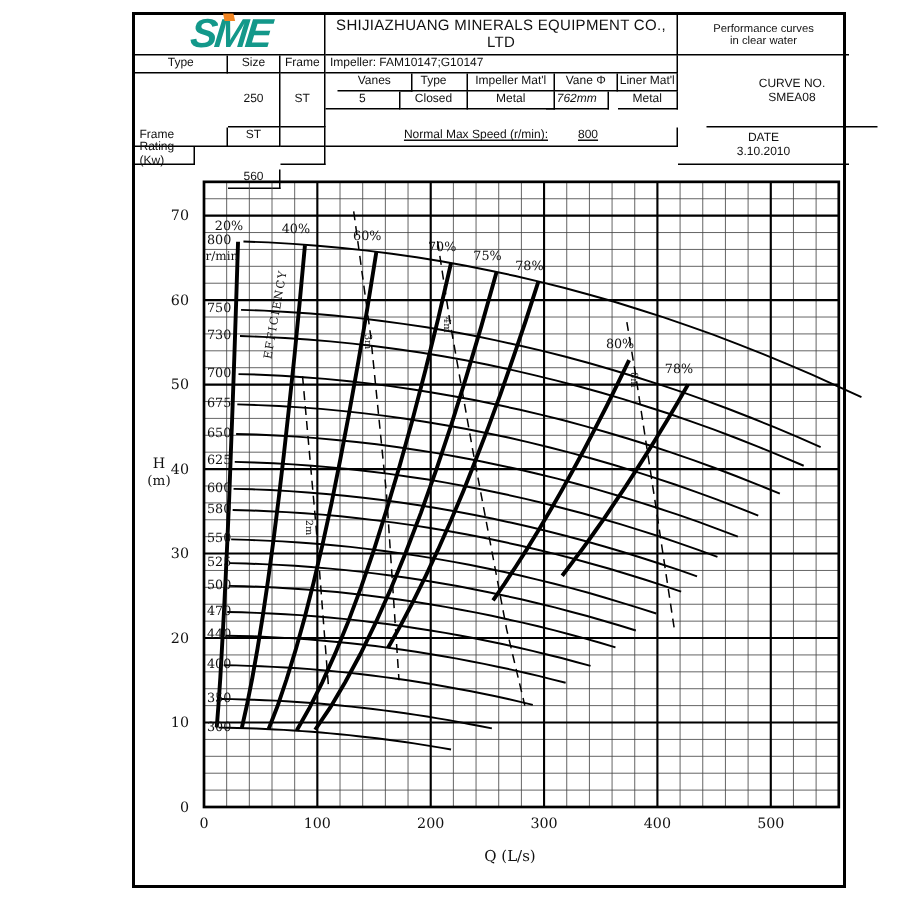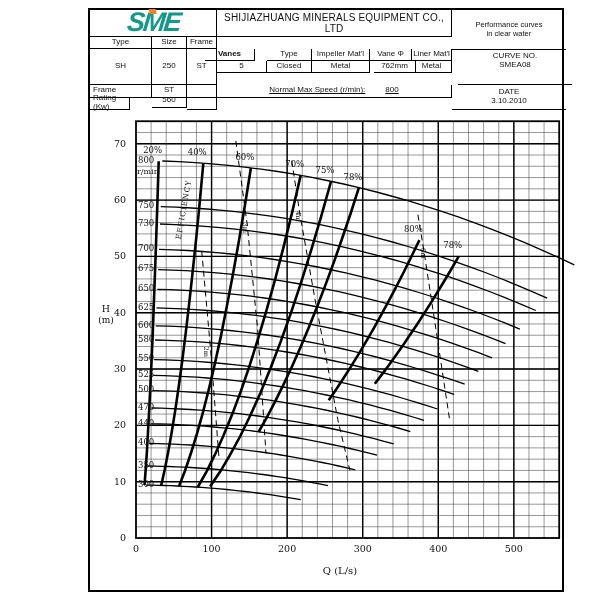--- a/index.html
+++ b/index.html
@@ -25,59 +25,59 @@
 <div id="page">
   <div id="sheet">
 
     <div class="cell" style="left:0;top:0;width:127px;height:27px;">
       <div class="logo-wrap">
         <span>SME</span>
         <span class="logo-accent"></span>
       </div>
     </div>
     <div class="cell company" style="left:127px;top:0;width:235px;height:27px;">SHIJIAZHUANG MINERALS EQUIPMENT CO., LTD</div>
-    <div class="cell col nr small" style="left:362px;top:0;width:114px;height:40px;">
+    <div class="cell col nr small" style="left:362px;top:0;width:114px;height:27px;">
       <span>Performance curves</span>
       <span>in clear water</span>
     </div>
 
     <div class="cell" style="left:0;top:27px;width:62px;height:12px;">Type</div>
     <div class="cell" style="left:62px;top:27px;width:35px;height:12px;">Size</div>
     <div class="cell" style="left:97px;top:27px;width:30px;height:12px;">Frame</div>
-
-    <div class="cell" style="left:0;top:39px;width:62px;height:36px;">SH</div>
+    <div class="cell left" style="left:127px;top:27px;width:235px;height:12px;">Impeller: FAM10147;G10147</div>
+
     <div class="cell" style="left:62px;top:39px;width:35px;height:36px;">250</div>
     <div class="cell" style="left:97px;top:39px;width:30px;height:36px;">ST</div>
 
-    <div class="cell" style="left:115px;top:39px;width:50px;height:12px;font-weight:bold;">Vanes</div>
+    <div class="cell" style="left:135px;top:39px;width:50px;height:12px;">Vanes</div>
     <div class="cell" style="left:177px;top:39px;width:45px;height:12px;">Type</div>
     <div class="cell" style="left:222px;top:39px;width:58px;height:12px;">Impeller Mat'l</div>
     <div class="cell" style="left:280px;top:39px;width:42px;height:12px;">Vane Φ</div>
     <div class="cell" style="left:322px;top:39px;width:40px;height:12px;">Liner Mat'l</div>
 
     <div class="cell" style="left:127px;top:51px;width:50px;height:12px;">5</div>
     <div class="cell" style="left:177px;top:51px;width:45px;height:12px;text-align:right;">Closed</div>
     <div class="cell" style="left:222px;top:51px;width:58px;height:12px;">Metal</div>
-    <div class="cell" style="left:284px;top:51px;width:42px;height:12px;">762mm</div>
+    <div class="cell" style="left:274px;top:51px;width:42px;height:12px;font-style:italic;">762mm</div>
     <div class="cell" style="left:322px;top:51px;width:40px;height:12px;">Metal</div>
 
 
     <div class="cell left" style="left:0;top:75px;width:62px;height:12.5px;">Frame</div>
     <div class="cell" style="left:62px;top:75px;width:35px;height:12.5px;">ST</div>
     <div class="cell" style="left:97px;top:75px;width:30px;height:12.5px;"></div>
     <div class="cell" style="left:127px;top:75px;width:235px;height:12.5px;text-decoration:underline;">
       <span>Normal Max Speed (r/min):</span>
         <span class="gap"></span>
       <span>800</span>
     </div>
     <div class="cell left" style="left:0;top:87.5px;width:40px;height:12.5px;">Rating (Kw)</div>
-    <div class="cell" style="left:62px;top:85px;width:35px;height:12.5px;text-align:right;">560</div>
+    <div class="cell" style="left:62px;top:103px;width:35px;height:12.5px;text-align:right;">560</div>
     <div class="cell" style="left:97px;top:87.5px;width:30px;height:12.5px;"></div>
 
-    <div class="cell col nr" style="left:368px;top:27px;width:114px;height:48px;">
+    <div class="cell col nr" style="left:381px;top:27px;width:114px;height:48px;">
       <span>CURVE NO.</span>
       <span>SMEA08</span>
     </div>
     <div class="cell col nr" style="left:362px;top:75px;width:114px;height:25px;">
       <span>DATE</span>
       <span>3.10.2010</span>
     </div>
   </div>
 
   <svg id="chart-svg" width="600" height="600" viewBox="0 0 600 600">

